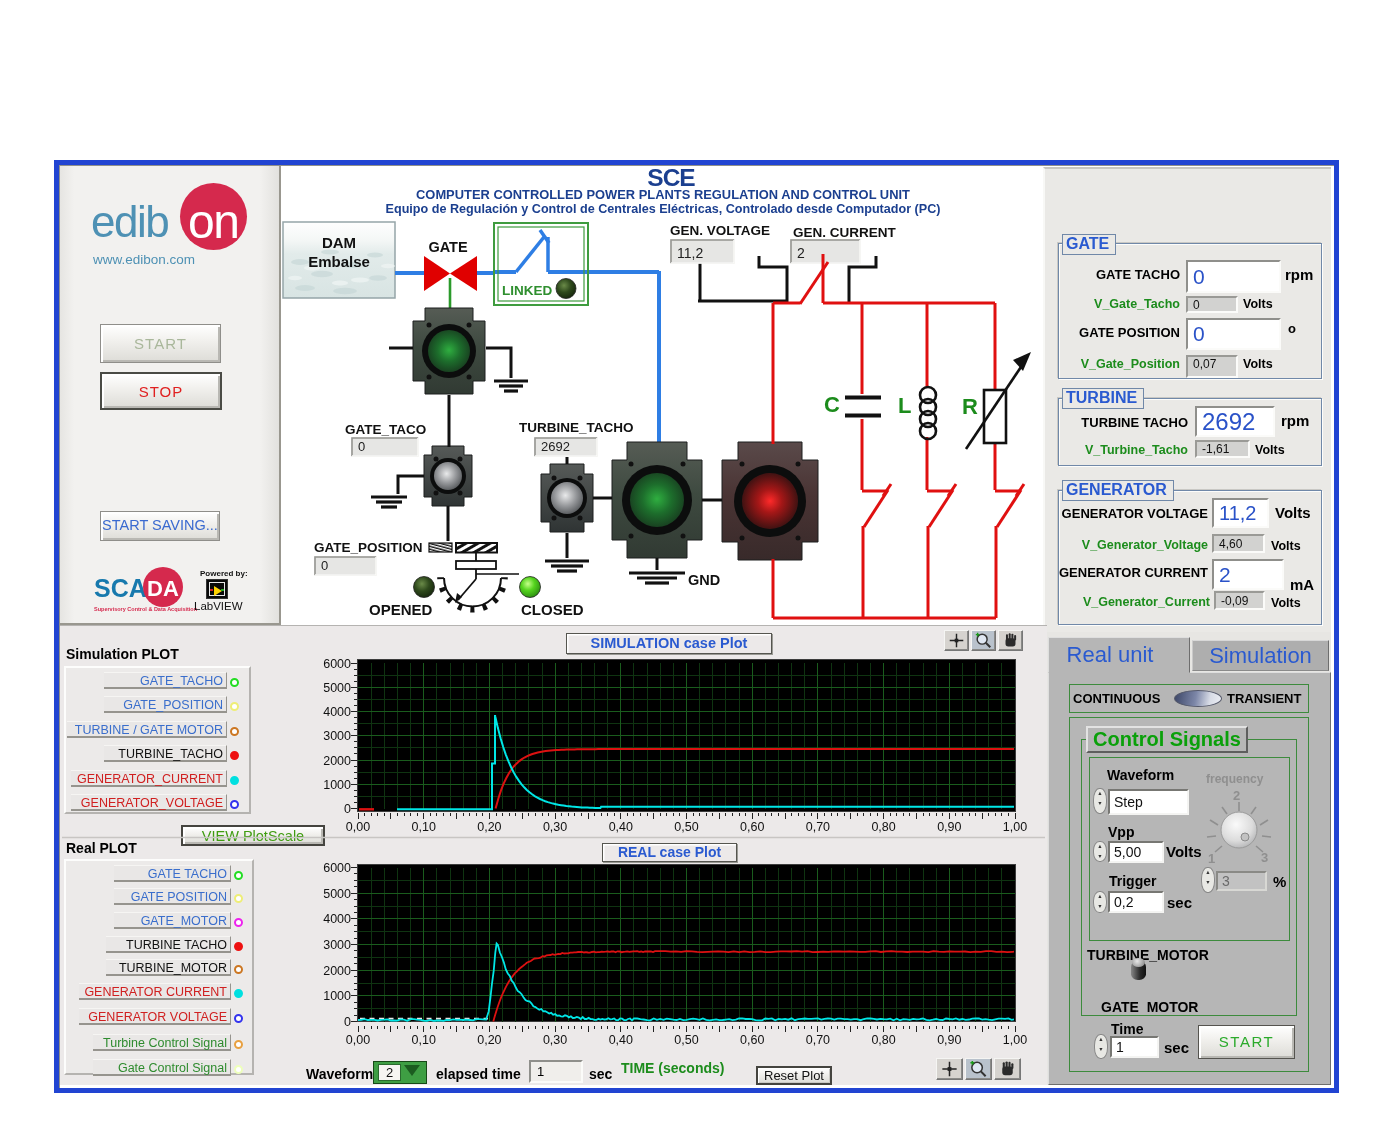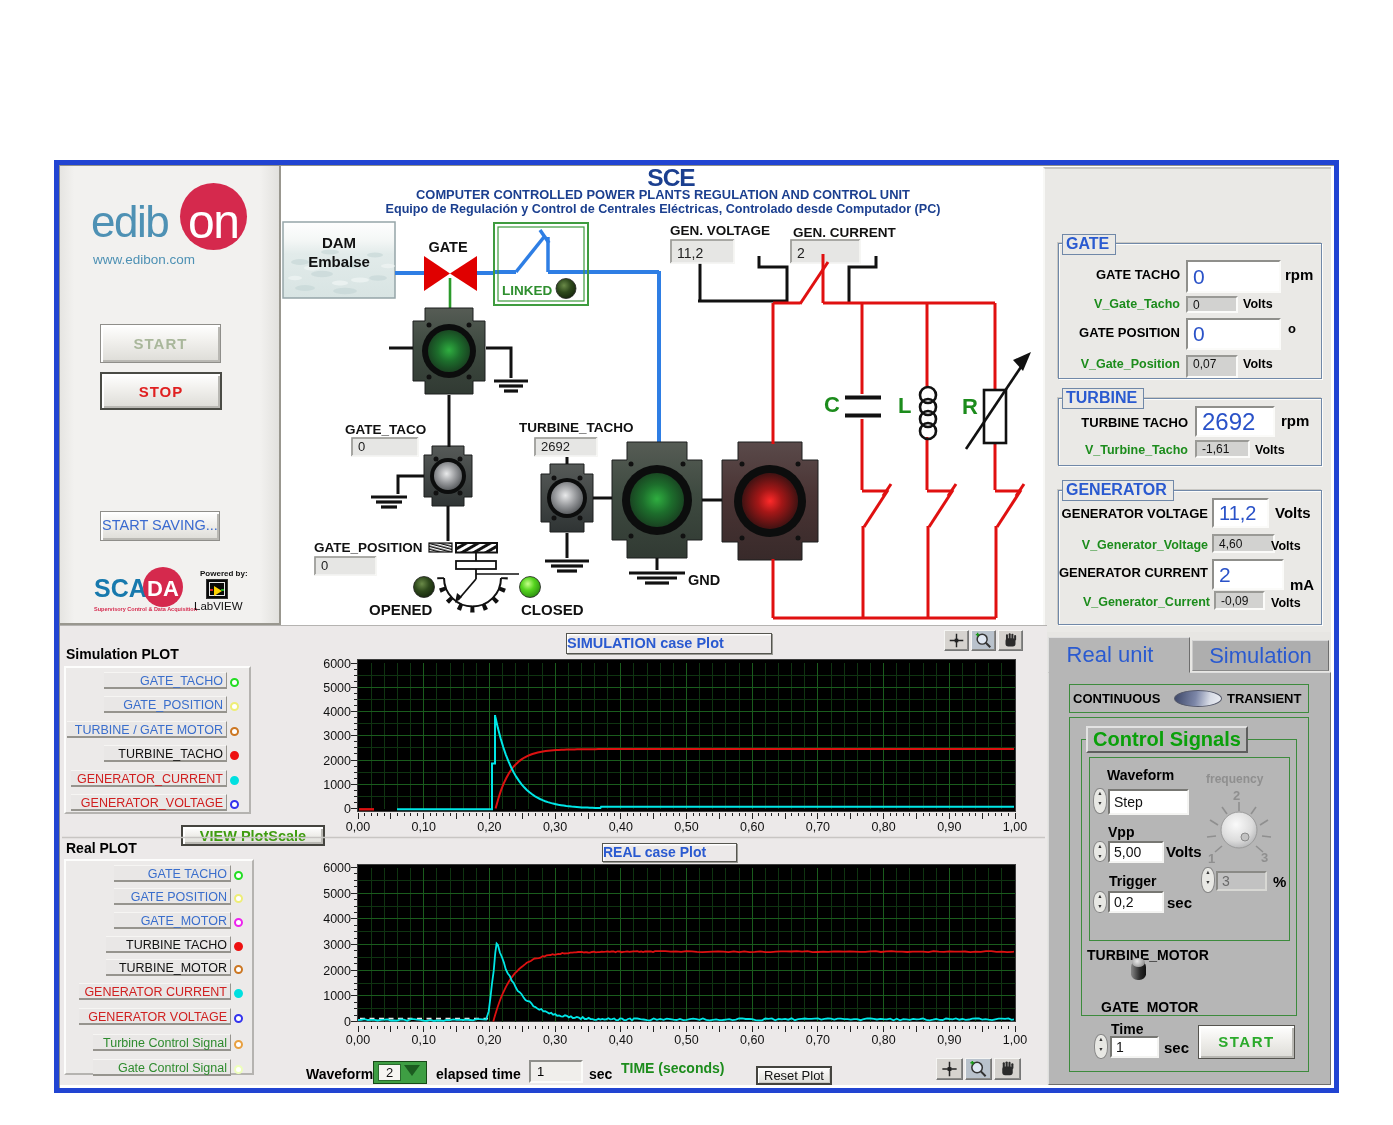--- a/index.html
+++ b/index.html
@@ -7,38 +7,38 @@
 .bl{fill:#111;font-weight:bold;text-anchor:middle}
 .bls{fill:#111;font-weight:bold}
 .bv{fill:#222}
 .grl{fill:#1c8c1c;font-weight:bold;font-size:22px}
 .ax{fill:#111;font-size:12.5px}
 .win{left:54px;top:160px;width:1285px;height:933px;border:5px solid #2144d2;background:#fff;box-shadow:inset 1px 1px 0 #90908a}
 .lpanel{left:60px;top:166px;width:221px;height:459px;background:linear-gradient(90deg,#e6e5e2,#f2f1ef 14px,#f2f1ef 200px,#e2e1de);border-right:2px solid #99978f;border-bottom:2px solid #99978f}
 .rpanel{left:1043px;top:167px;width:288px;height:465px;background:#eae9e6;border-left:2px solid #f8f8f6;border-top:2px solid #c6c5c2}
 .bpanel{left:60px;top:625px;width:987px;height:460px;background:#ece9e9;border-top:1px solid #b5b3b1}
 .rbpanel{left:1047px;top:632px;width:284px;height:453px;background:#e7e6e3}
-.btn3d{position:absolute;background:linear-gradient(180deg,#ffffff,#f2f1ee 40%,#dddcd7);border:1px solid #8f8e8a;box-shadow:inset 2px 2px 0 #ffffff,inset -2px -2px 0 #b9b8b3;text-align:center;font-weight:bold}
+.btn3d{position:absolute;background:linear-gradient(180deg,#ffffff,#f2f1ee 40%,#dddcd7);border:1px solid #8f8e8a;box-shadow:inset 2px 2px 0 #ffffff,inset -2px -2px 0 #b9b8b3;text-align:center;font-weight:normal}
 .legpanel{position:absolute;background:#eceae9;border-top:2px solid #fdfdfc;border-left:2px solid #fdfdfc;border-right:2px solid #b5b3b0;border-bottom:2px solid #b5b3b0}
 .lgrow{position:absolute;height:17px;background:#e9e7e6;border-bottom:2px solid #96948e;border-right:1px solid #96948e;border-top:1px solid #f6f5f3;font-size:12.5px;text-align:right;padding-right:3px;line-height:16px;white-space:nowrap}
 .ring{display:inline-block;width:9px;height:9px;border-radius:50%;border:2.4px solid}
 .panel{border:1px solid #7088a8;box-shadow:1px 1px 0 #fdfdfb,-1px -1px 0 #c9c8c4,inset 1px 1px 0 #fdfdfb}
 .phead{background:#eae9e6;border:1px solid #7088a8;color:#2a5ad0;font-weight:bold;font-size:16px;padding:0 6px 1px 3px;line-height:18px}
 .bk{color:#000;font-weight:bold;white-space:nowrap}
 .bk2{position:absolute;color:#000;font-weight:bold;font-size:12.5px;white-space:nowrap}
 .gn{color:#1c8c1c;font-weight:bold;white-space:nowrap}
 .wbox{background:#fff;border:2px solid;border-color:#8f8f8b #fbfbf9 #fbfbf9 #8f8f8b;color:#2a52c8;padding-left:5px;font-family:"Liberation Sans",sans-serif}
 .gbox{background:#d2d2d0;border:2px solid;border-color:#9a9a96 #fbfbf9 #fbfbf9 #9a9a96;color:#111;font-size:12px;padding-left:5px}
 .tab{position:absolute;color:#2a5ad0;font-size:22px;text-align:center;background:#b6b6b6}
 .grbox{position:absolute;border:1.6px solid #3d8b3d}
 .spin{width:14px;background:#e8e8e4;border:1px solid #888;border-radius:45%;text-align:center;color:#333}
 .spu,.spd{font-size:6px;line-height:1.6;transform:scale(0.9)}
 .field{position:absolute;background:#fff;border:2px solid;border-color:#777773 #f4f4f2 #f4f4f2 #777773;font-size:14px;color:#111;padding-left:4px}
 .blab{position:absolute;font-weight:bold;font-size:13.5px;color:#000;white-space:nowrap}
-.tbox{background:#ece9e9;border:1px solid #55554f;box-shadow:inset 1.5px 1.5px 0 #fff,1px 1px 0 #9a9a94;color:#2a5ad0;font-weight:bold;text-align:left}
+.tbox{background:#ece9e9;border:1px solid #55554f;box-shadow:inset 1.5px 1.5px 0 #fff,1px 1px 0 #9a9a94;color:#2a5ad0;font-weight:bold;text-align:center}
 </style></head>
 <body>
 <div class="abs win"></div>
 <div class="abs lpanel"></div>
 <div class="abs rpanel"></div>
 <div class="abs bpanel"></div>
 <div class="abs rbpanel"></div>
 <div class="abs" style="left:180px;top:183px;width:67px;height:67px;border-radius:50%;background:#d5294d"></div>
 <div class="abs" style="left:91px;top:197px;font-size:44px;color:#4e91b4;letter-spacing:-1.5px">edib</div>
 <div class="abs" style="left:188px;top:194px;font-size:48px;color:#fff;letter-spacing:-1.5px">on</div>
@@ -337,21 +337,21 @@
 <div class="abs bk" style="left:1281px;top:412px;font-size:15px">rpm</div>
 <div class="abs gn" style="right:205px;top:443px;font-size:12.5px">V_Turbine_Tacho</div>
 <div class="abs gbox" style="left:1195px;top:440px;width:55px;height:18px;line-height:15px">-1,61</div>
 <div class="abs bk2" style="left:1255px;top:443px">Volts</div>
 <div class="abs panel" style="left:1058px;top:490px;width:264px;height:135px"></div>
 <div class="abs phead" style="left:1062px;top:480px">GENERATOR</div>
 <div class="abs bk" style="right:185px;top:506px;font-size:13px">GENERATOR VOLTAGE</div>
 <div class="abs wbox" style="left:1212px;top:498px;width:57px;height:30px;font-size:20px;line-height:26px">11,2</div>
 <div class="abs bk" style="left:1275px;top:504px;font-size:15px">Volts</div>
 <div class="abs gn" style="right:185px;top:538px;font-size:12.5px">V_Generator_Voltage</div>
-<div class="abs gbox" style="left:1212px;top:534px;width:63px;height:19px;line-height:16px">4,60</div>
+<div class="abs gbox" style="left:1212px;top:534px;width:53px;height:19px;line-height:16px">4,60</div>
 <div class="abs bk2" style="left:1271px;top:539px">Volts</div>
 <div class="abs bk" style="right:185px;top:565px;font-size:13px">GENERATOR CURRENT</div>
 <div class="abs wbox" style="left:1212px;top:559px;width:72px;height:31px;font-size:21px;line-height:27px">2</div>
 <div class="abs bk" style="left:1290px;top:576px;font-size:15px">mA</div>
 <div class="abs gn" style="right:183px;top:595px;font-size:12.5px">V_Generator_Current</div>
 <div class="abs gbox" style="left:1214px;top:591px;width:51px;height:19px;line-height:16px">-0,09</div>
 <div class="abs bk2" style="left:1271px;top:596px">Volts</div>
 <div class="abs bk" style="left:66px;top:646px;font-size:14px">Simulation PLOT</div>
 <div class="legpanel" style="left:64px;top:666px;width:187px;height:148px"></div>
 <div class="lgrow" style="left:104px;top:672px;width:123px;color:#3a6ecc">GATE_TACHO</div>

